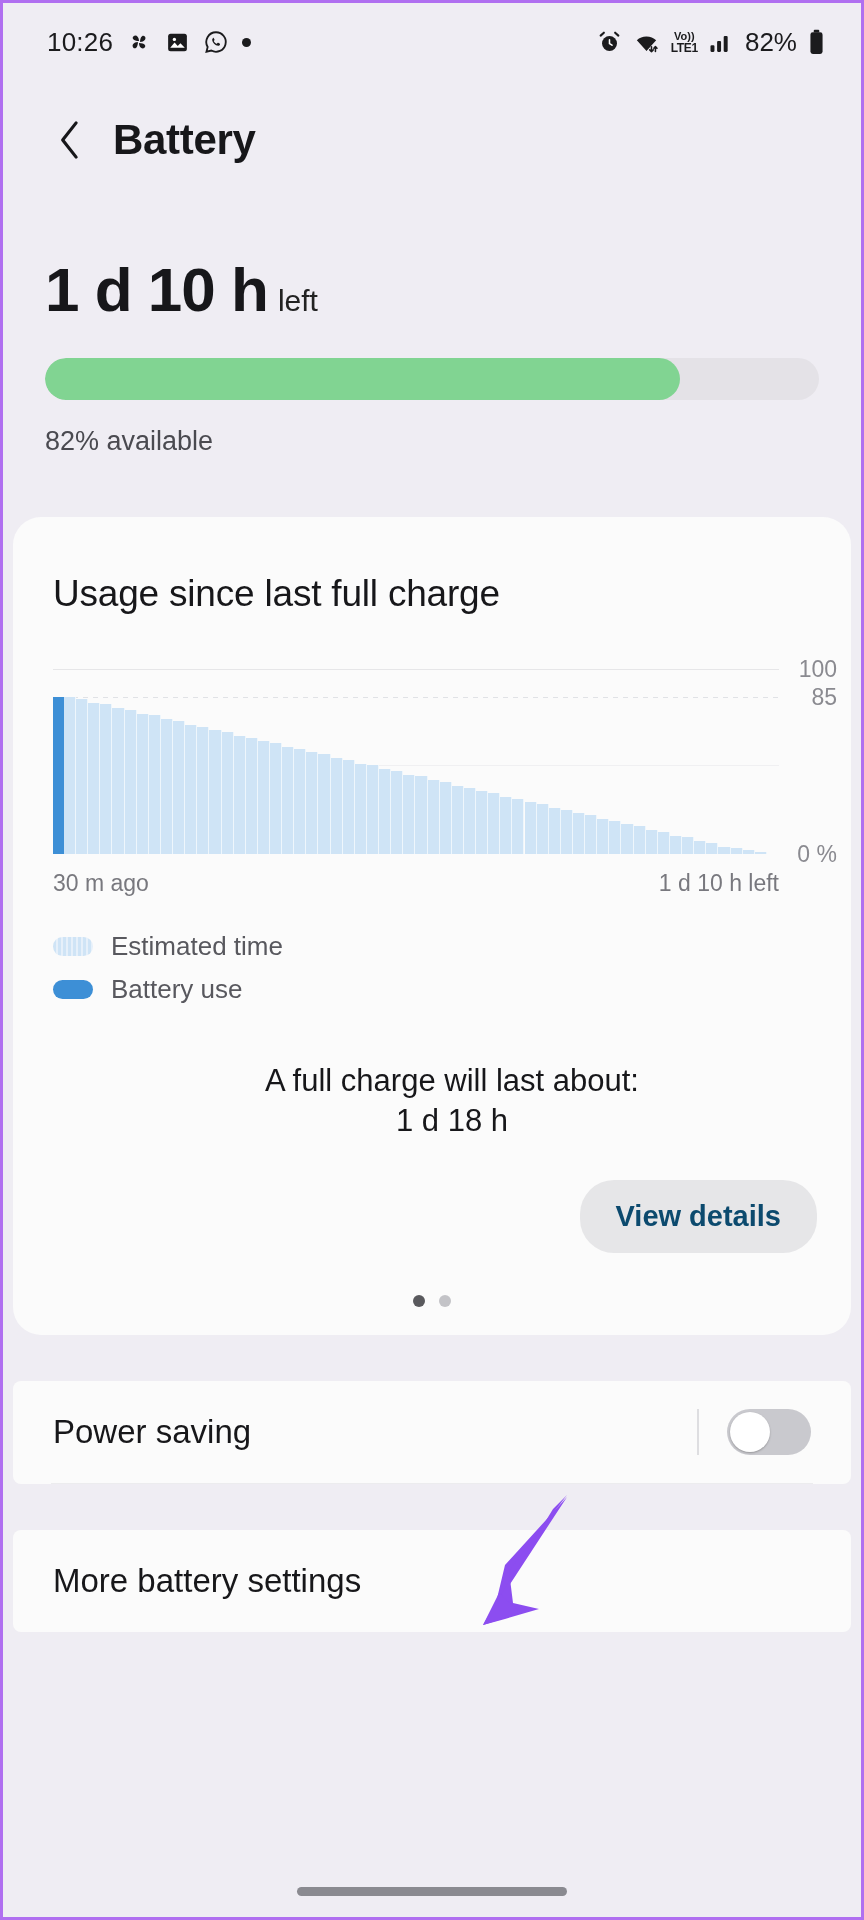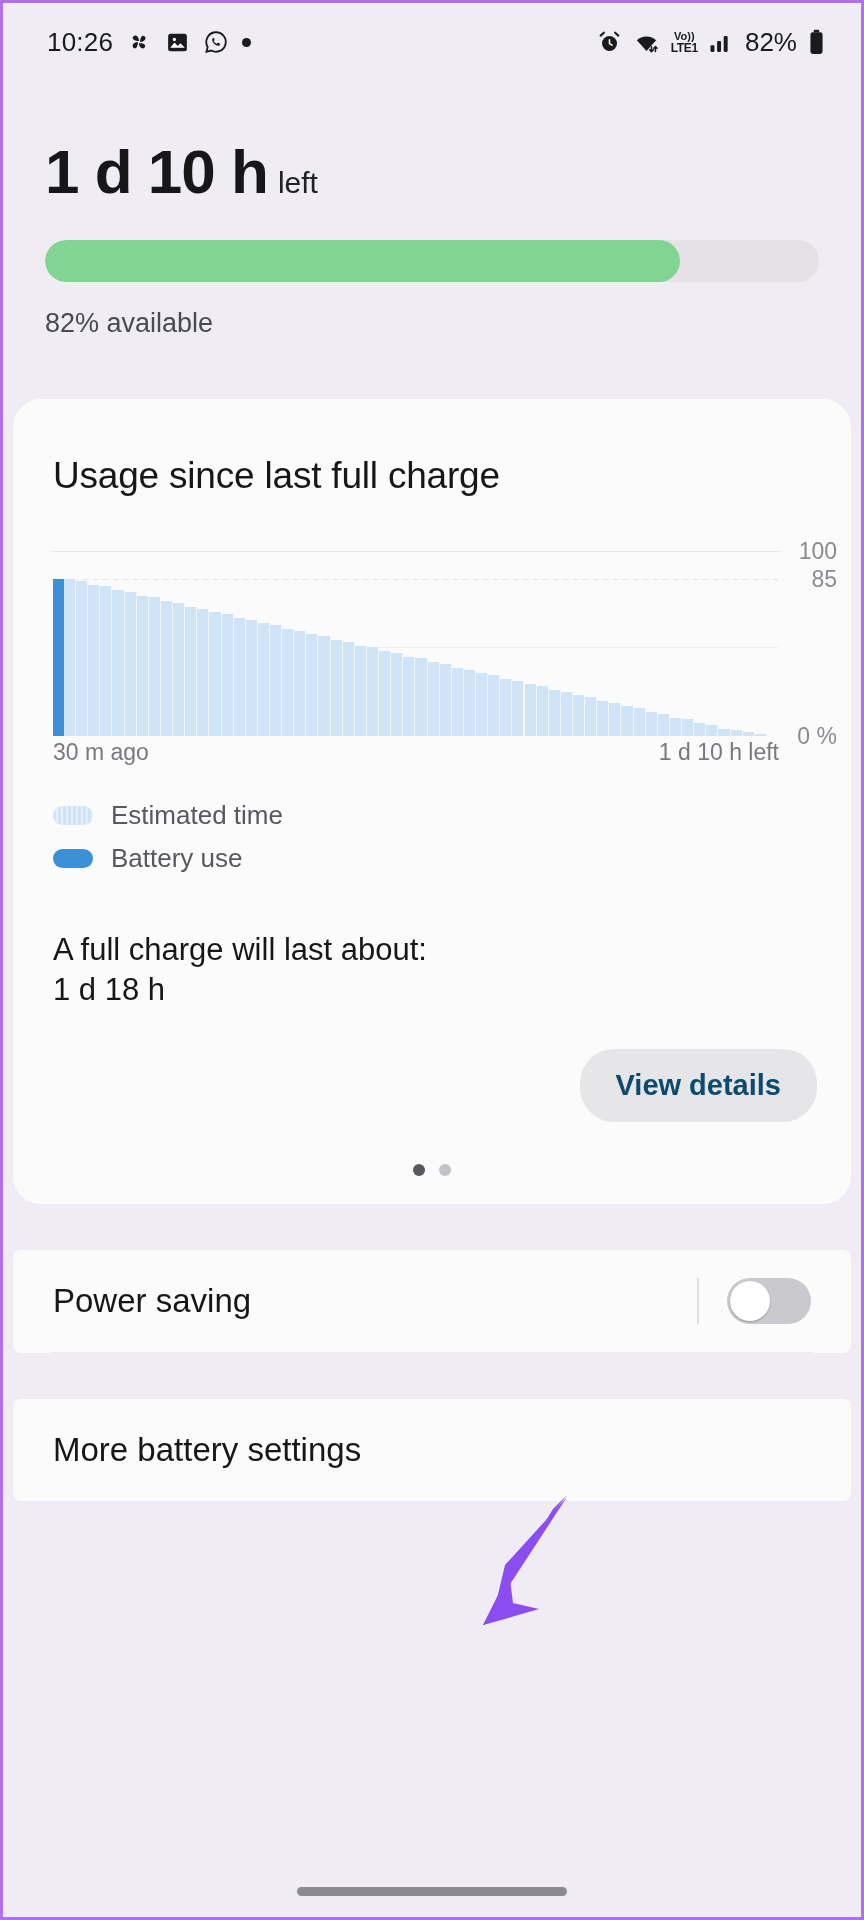--- a/index.html
+++ b/index.html
@@ -94,34 +94,34 @@
     position:absolute;right:4px;font-size:23px;color:#8a8a90;
     transform:translateY(-50%);
   }
   .plot{position:absolute;left:0;right:62px;bottom:0;top:0;}
   .bars{position:absolute;left:0;right:0;bottom:0;top:0;display:flex;align-items:flex-end;}
   .usebar{width:11px;background:#3d8fd6;align-self:flex-end;}
   .estwrap{position:relative;flex:1;height:100%;}
   .estbar{position:absolute;bottom:0;background:#cfe4f6;}
   .xlabels{
     display:flex;justify-content:space-between;
-    padding:0 62px 0 0;margin-top:3px;
+    padding:0 62px 0 0;margin-top:16px;
     font-size:23px;color:#78787e;
   }
   .legend{padding:34px 0 0 40px;}
   .leg-row{display:flex;align-items:center;margin-bottom:12px;}
   .leg-pill{width:40px;height:19px;border-radius:10px;margin-right:18px;}
   .leg-blue{background:#3d8fd6;}
   .leg-light{
     background:#cfe4f6;
     background-image:repeating-linear-gradient(to right,#cfe4f6 0 3px,#e6f0fa 3px 5px);
   }
   .leg-txt{font-size:26px;color:#58585e;}
 
-  .lastabout{padding:44px 0 0 40px;font-size:31px;color:#17171a;line-height:1.28;}
+  .lastabout{padding:44px 0 0 40px;font-size:31px;color:#17171a;line-height:1.28;text-align:center;}
   .btnrow{display:flex;justify-content:flex-end;padding:40px 34px 0 0;}
   .pillbtn{
     background:#e6e6e8;color:#0c4a6e;border:none;
     font-family:inherit;font-size:29px;font-weight:700;
     padding:20px 36px;border-radius:34px;cursor:pointer;
   }
   .dots{display:flex;justify-content:center;gap:14px;padding-top:42px;}
   .dot{width:12px;height:12px;border-radius:50%;}
   .dot-on{background:#59595d;}
   .dot-off{background:#c3c3c7;}
@@ -216,20 +216,28 @@
       <span class="sb-pct">82%</span>
       <span class="sb-ico">
         <svg width="17" height="26" viewBox="0 0 14 24" fill="#1b1b1d">
           <rect x="4.4" y="0.8" width="5.2" height="2.4" rx="1"></rect>
           <rect x="1.4" y="3" width="11.2" height="20" rx="2.2"></rect>
         </svg>
       </span>
     </div>
   </div>
 
+  <div class="appbar">
+    <div class="back">
+      <svg width="30" height="44" viewBox="0 0 24 36" fill="none">
+        <path d="M17 4 L6 18 L17 32" stroke="#17171a" stroke-width="2.6" stroke-linecap="round" stroke-linejoin="round"></path>
+      </svg>
+    </div>
+    <div class="title">Battery</div>
+  </div>
 
   <div class="summary">
     <div class="big-time">
       <span class="val">1 d 10 h</span>
       <span class="left">left</span>
     </div>
     <div class="track">
       <div class="fill" id="battery-fill" style="width: 82%;"></div>
     </div>
     <div class="avail">82% available</div>

